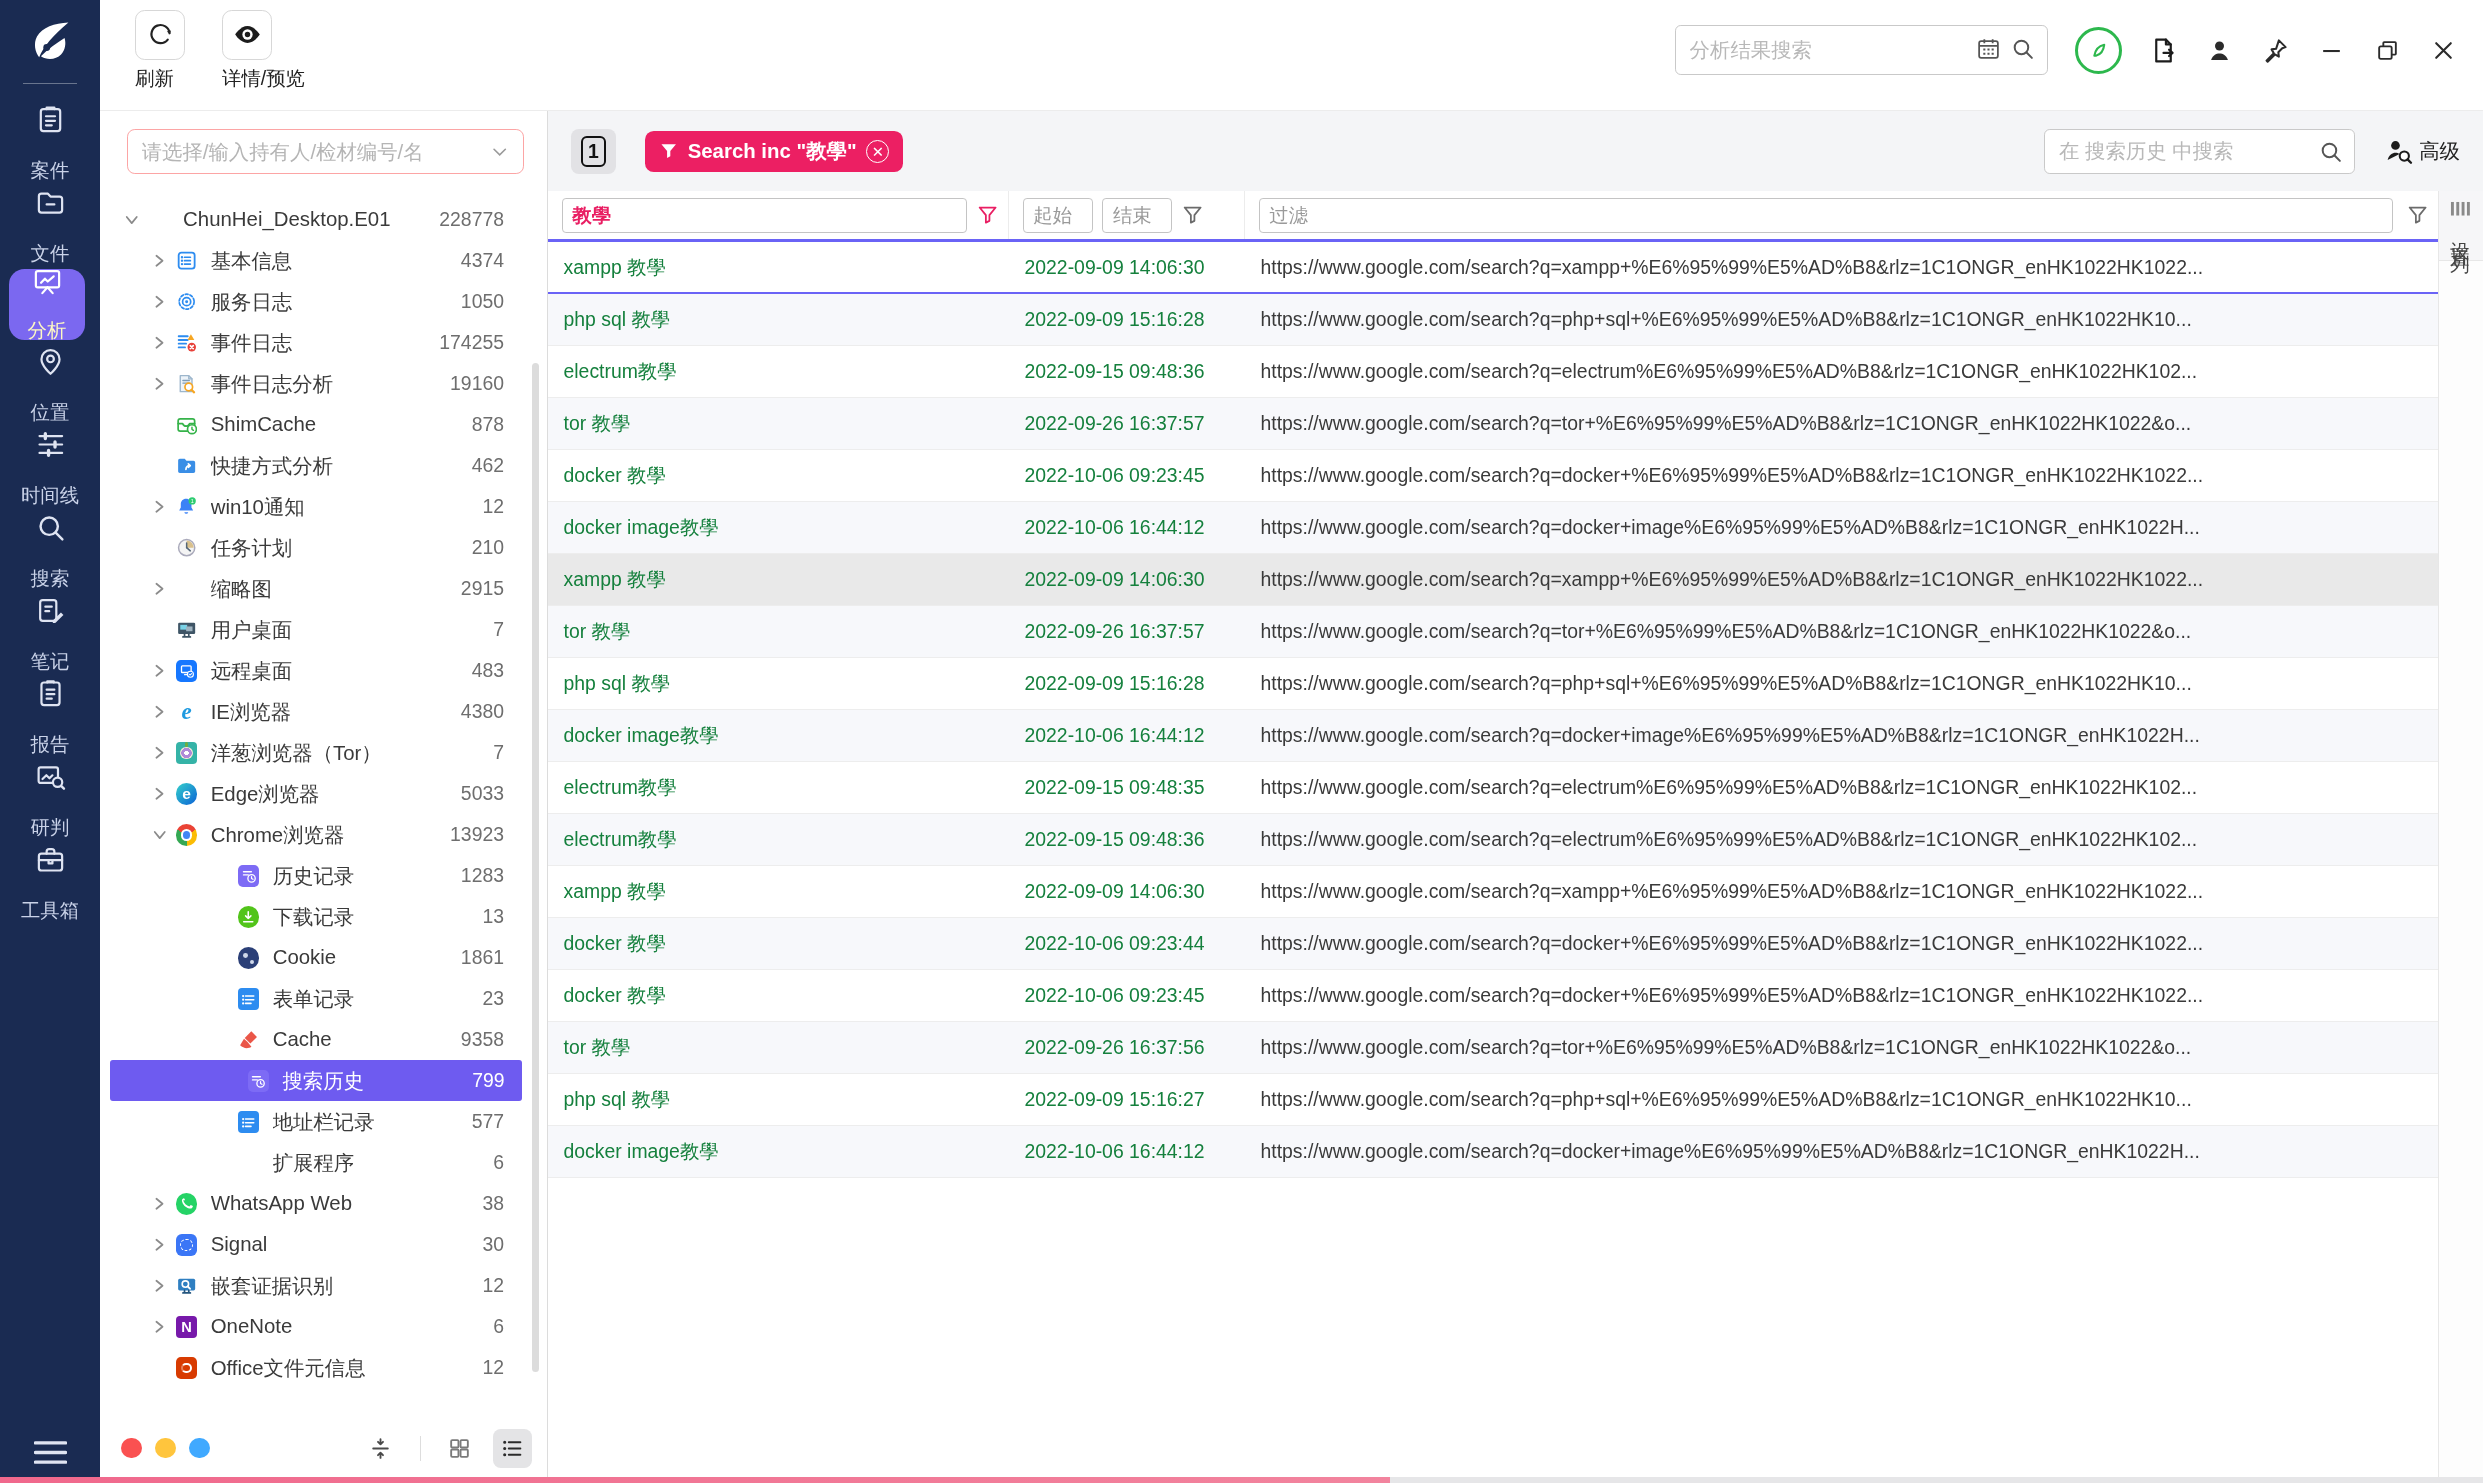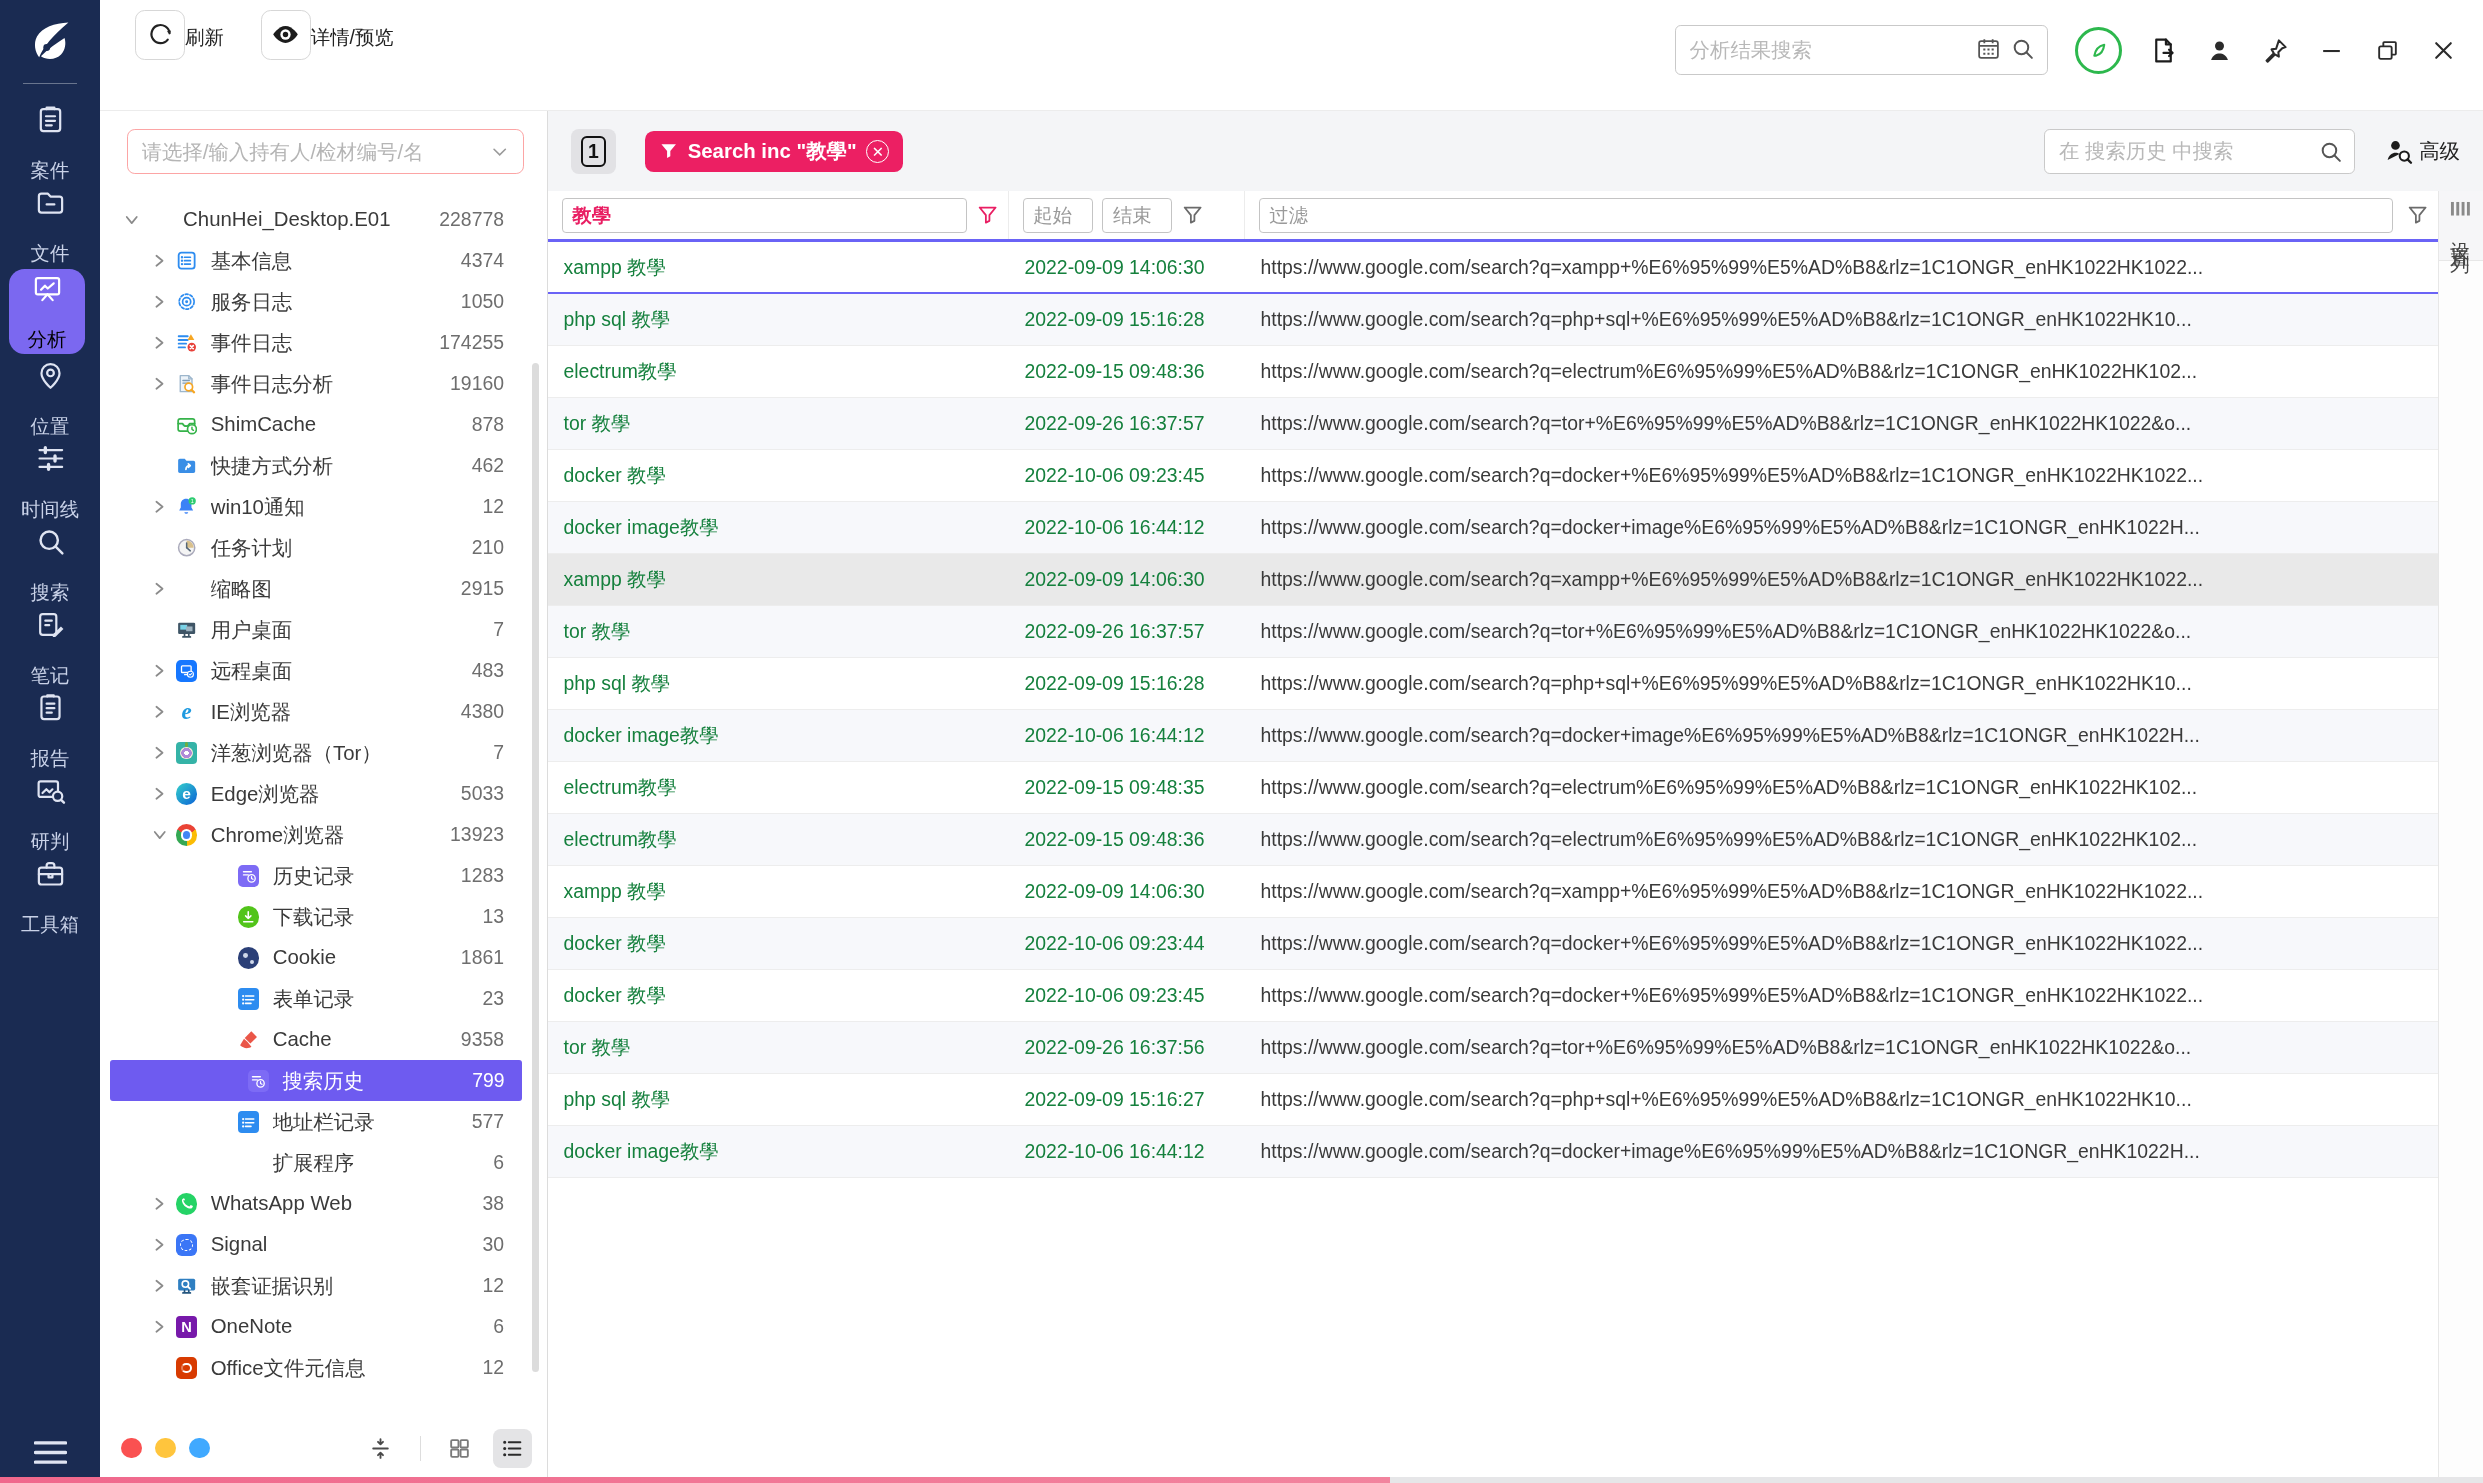--- a/index.html
+++ b/index.html
@@ -8,28 +8,28 @@
   .app{display:flex;width:2483px;height:1477px}
 
   
   .rail{width:100px;background:#1a2b52;display:flex;flex-direction:column;align-items:center;position:relative;flex:none}
   .rail-logo{width:100px;height:83px;display:flex;align-items:center;justify-content:center}
   .rail-divider{width:54px;height:1px;background:rgba(255,255,255,.35);margin-bottom:17.5px}
   .rail-item{width:82px;height:82px;display:flex;flex-direction:column;align-items:center;justify-content:center;
     color:#c9d2e8;font-size:19.4px;cursor:pointer;border-radius:15.5px;margin-bottom:1px}
   .rail-item .ric{height:35px;display:flex;align-items:center;justify-content:center}
   .rail-item span.lbl{margin-top:20px;white-space:nowrap}
-  .rail-item.active{background:#7b68f0;color:#000000;width:76px;height:85px;margin:2.9px 0 3.9px}
+  .rail-item.active{background:#7b68f0;color:#fef9c3;width:76px;height:71px;margin:2.9px 0 3.9px}
   .rail-burger{position:absolute;bottom:11.6px;left:0;width:100px;display:flex;justify-content:center;cursor:pointer}
 
   
   .content{flex:1;display:flex;flex-direction:column;min-width:0}
   .topbar{height:110px;background:#fff;display:flex;align-items:flex-start;flex:none}
   .tools{display:flex;gap:37px;padding:9.7px 0 0 35px}
-  .tool{display:flex;flex-direction:row;align-items:center;cursor:pointer}
+  .tool{display:flex;flex-direction:column;align-items:flex-start;cursor:pointer}
   .tool .tbox{width:50px;height:50px;border:1px solid #d7d7d7;border-radius:9.7px;display:flex;align-items:center;justify-content:center;background:#fff}
   .tool .tlbl{font-size:19.4px;color:#222;margin-top:4.9px;white-space:nowrap}
   .topbar-right{margin-left:auto;display:flex;align-items:center;gap:27px;padding:25px 25px 0 0}
   .gsearch{width:373px;height:50px;border:1px solid #c9c9c9;border-radius:5.8px;display:flex;align-items:center;padding:0 11.6px;gap:9.7px}
   .gsearch input{flex:1;border:none;outline:none;font-size:20.4px;color:#1d4ed8;min-width:0;font-family:inherit}
   .gsearch input::placeholder{color:#b8b8b8}
   .badge-green{width:47px;height:47px;border-radius:50%;border:3.9px solid #2db84d;display:flex;align-items:center;justify-content:center}
   .winbtn{cursor:pointer;display:flex;align-items:center;justify-content:center;width:29px;height:29px}
 
   

